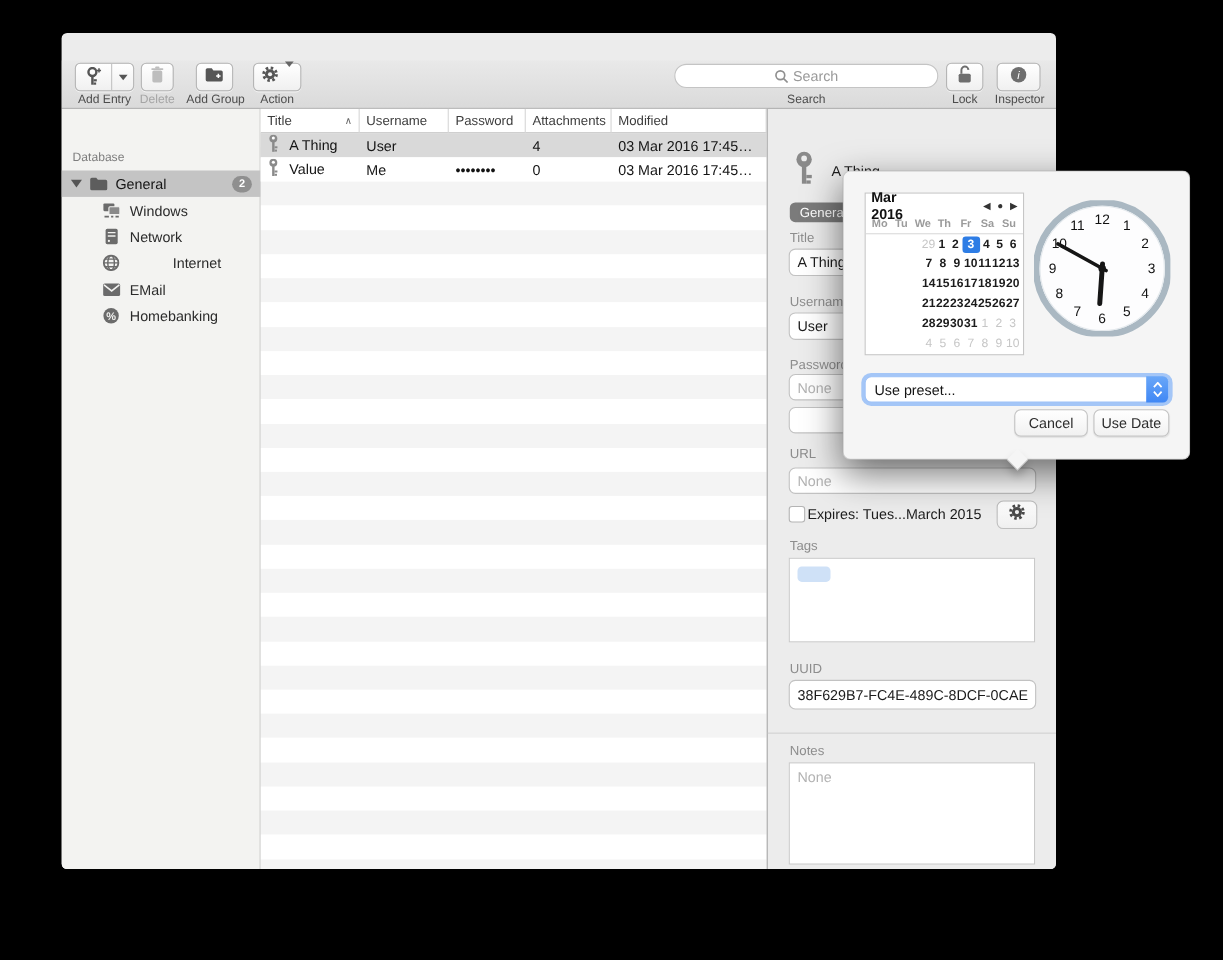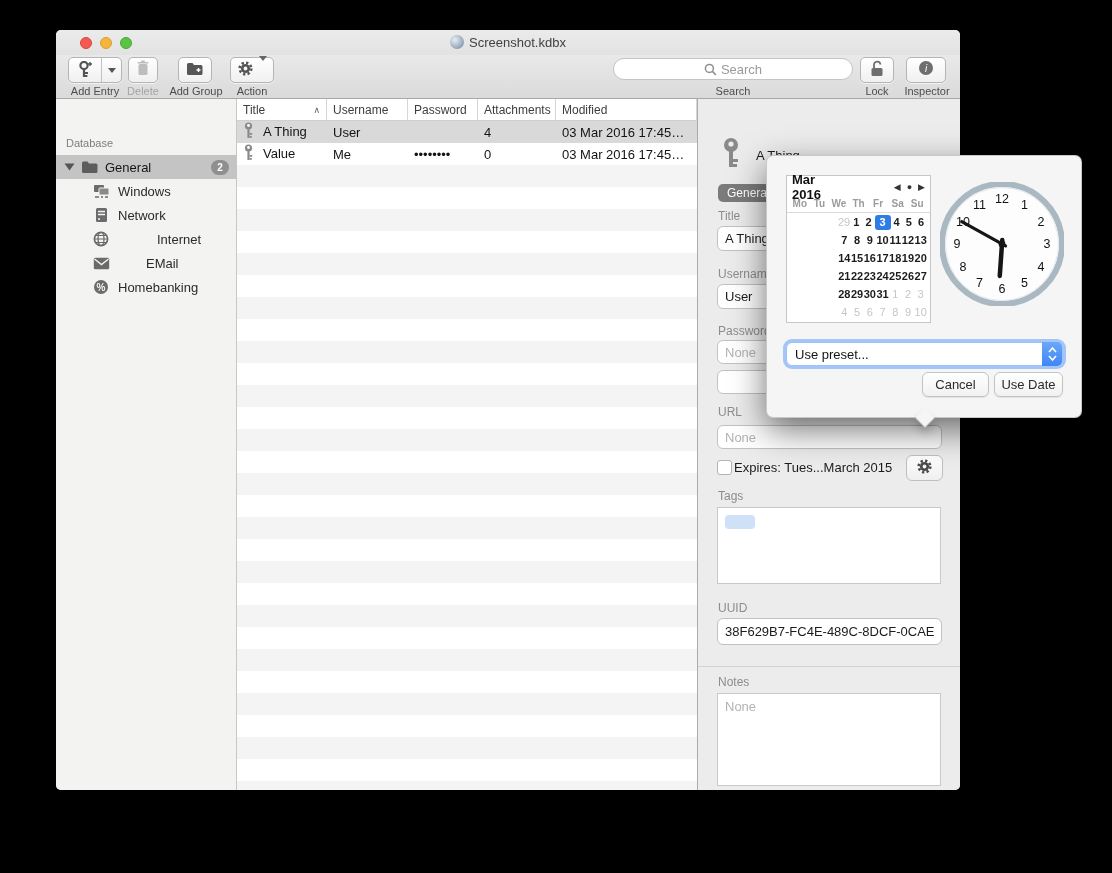--- a/index.html
+++ b/index.html
@@ -89,28 +89,20 @@
   #cancel-btn{left:155px;width:67px;}
   #usedate-btn{left:227px;width:69px;}
 </style>
 </head>
 <body>
 
 <div id="stage">
 
   <div id="window" class="abs">
 
-    <div id="titlebar" class="abs">
-      <div id="tl-close" class="abs traffic"></div>
-      <div id="tl-min" class="abs traffic"></div>
-      <div id="tl-zoom" class="abs traffic"></div>
-      <div id="win-title" class="abs">
-        <span class="doc-ic"></span><span>Screenshot.kdbx</span>
-      </div>
-    </div>
 
     <div id="toolbar" class="abs">
       <div class="tb-btn abs" style="left:12px;width:54px;">
         <span style="width:33px;display:flex;justify-content:center;">
           <svg width="14" height="18" viewBox="0 0 14 18">
               <circle cx="6" cy="4.5" r="3.6" fill="none" stroke="#555" stroke-width="2.2"></circle>
               <rect x="4.9" y="8" width="2.2" height="8" fill="#555"></rect>
               <rect x="7" y="11" width="3" height="2" fill="#555"></rect>
               <rect x="7" y="14" width="2.4" height="2" fill="#555"></rect>
               <path d="M10 3h4M12 1v4" stroke="#555" stroke-width="1.4"></path>
@@ -222,21 +214,21 @@
           <div class="side-item" style="top: 128px; gap: 39px;">
             <span class="icn">
               <svg width="16" height="16" viewBox="0 0 16 16">
                 <circle cx="8" cy="8" r="6.6" fill="none" stroke="#6b6b6b" stroke-width="1.7"></circle>
                 <ellipse cx="8" cy="8" rx="3" ry="6.6" fill="none" stroke="#6b6b6b" stroke-width="1.3"></ellipse>
                 <path d="M1.5 8h13M2.6 4.5h10.8M2.6 11.5h10.8" stroke="#6b6b6b" stroke-width="1.2"></path>
               </svg>
             </span>
             <span class="label">Internet</span>
           </div>
-          <div class="side-item" style="top: 152px; gap: 28px;">
+          <div class="side-item" style="top: 152px;">
             <span class="icn">
               <svg width="17" height="13" viewBox="0 0 17 13">
                 <rect x="0.8" y="0.8" width="15.4" height="11.4" rx="1.5" fill="#6b6b6b"></rect>
                 <path d="M1.5 2 8.5 7.5 15.5 2" fill="none" stroke="#f3f3f1" stroke-width="1.4"></path>
               </svg>
             </span>
             <span class="label">EMail</span>
           </div>
           <div class="side-item" style="top: 176px;">
             <span class="icn">

